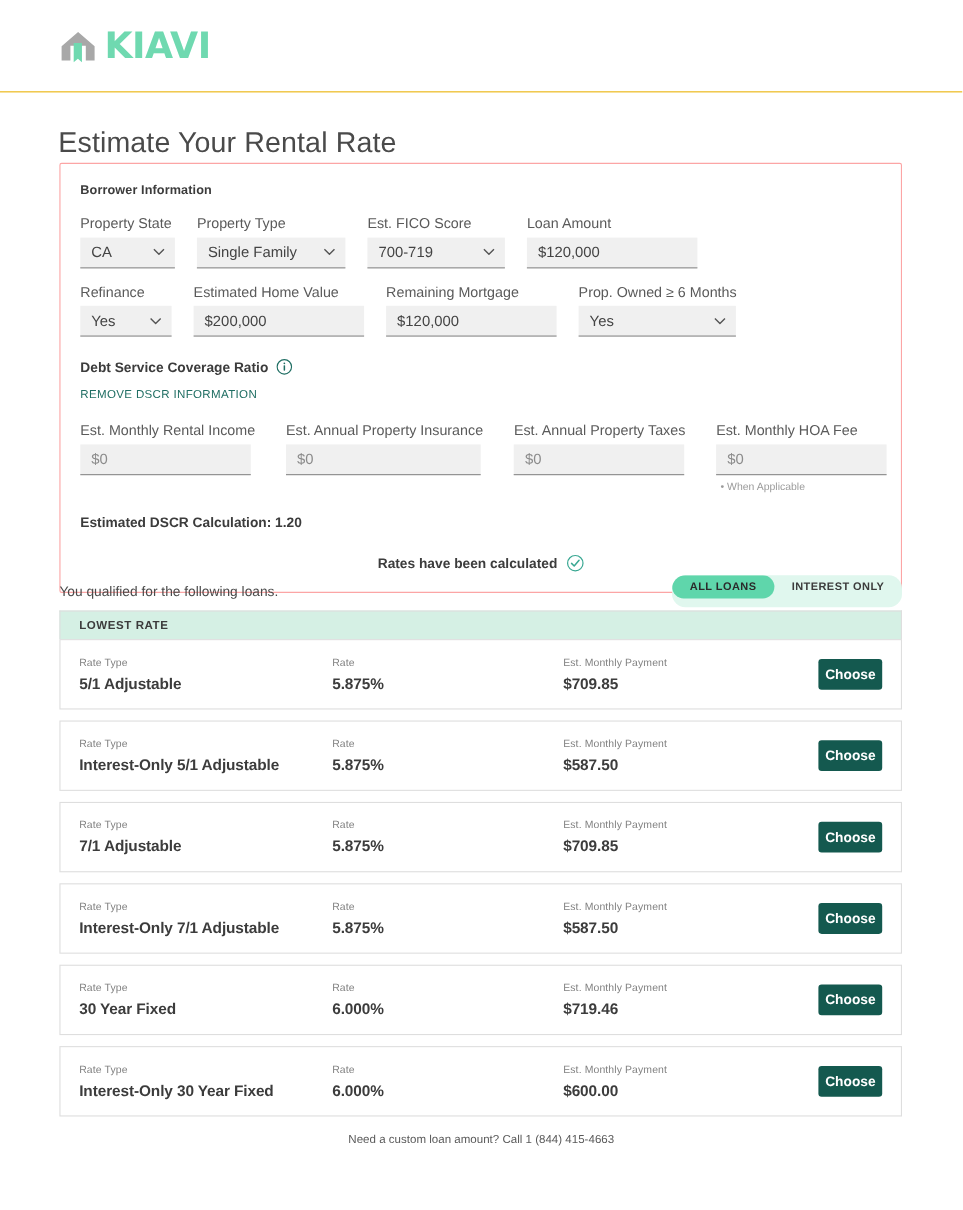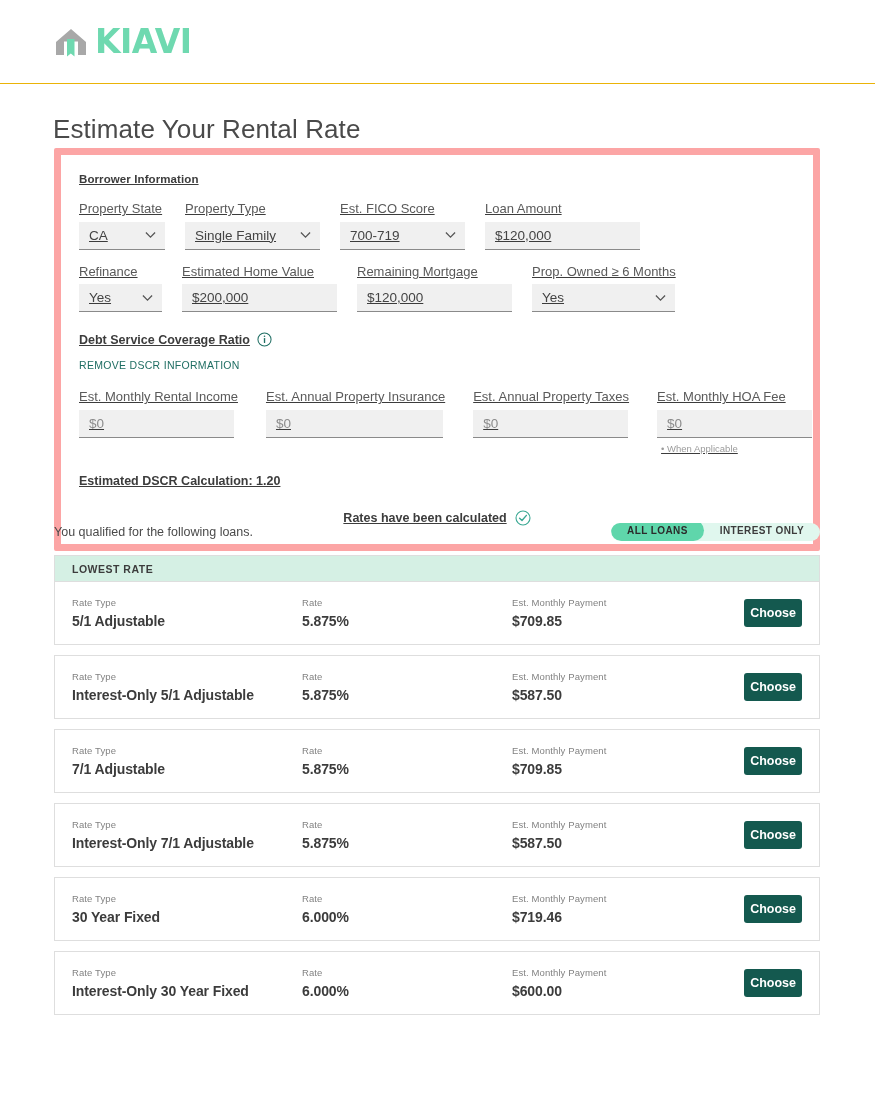--- a/index.html
+++ b/index.html
@@ -38,25 +38,24 @@
     font-weight: 400;
     color: #4a4a4a;
     letter-spacing: 0.1px;
   }
 
   
   .borrower-card {
     position: absolute;
     left: 54px; top: 148px;
     width: 766px;
-    border: 7px solid #fca5a5;
+    border: 1px solid #fca5a5;
     background: #fff;
     border-radius: 2px;
     padding: 18px 18px 14px 18px;
-    text-decoration: underline;
   }
   .card-heading {
     font-size: 11.5px;
     font-weight: 700;
     color: #3c3c3c;
     letter-spacing: 0.1px;
     margin-bottom: 16px;
   }
   .field-row { display: flex; align-items: flex-end; margin-bottom: 6px; }
   .field { display: flex; flex-direction: column; }
@@ -132,24 +131,24 @@
 
   
   .qualified-row {
     position: absolute;
     left: 54px; top: 523px;
     width: 766px;
     display: flex; align-items: center; justify-content: space-between;
   }
   .qualified-text { font-size: 12.5px; color: #4a4a4a; }
   .toggle {
-    display: flex; align-items: flex-end;
+    display: flex; align-items: flex-start;
     background: #e0f7ee;
     border-radius: 12px;
-    height: 18px;
+    height: 29px;
     overflow: hidden;
   }
   .toggle-opt {
     font-size: 10px;
     font-weight: 700;
     letter-spacing: 0.4px;
     padding: 0 16px;
     height: 21px;
     display: flex; align-items: center;
     color: #3c3c3c;
@@ -504,14 +503,15 @@
       </div>
       <div class="col col-pay">
         <span class="col-label">Est. Monthly Payment</span>
         <span class="col-value">$600.00</span>
       </div>
       <button class="choose-btn">Choose</button>
     </div>
 
   </div>
 
+  <div class="footer-note">Need a custom loan amount? Call 1 (844) 415-4663</div>
 
 </div>
 
 </body></html>

